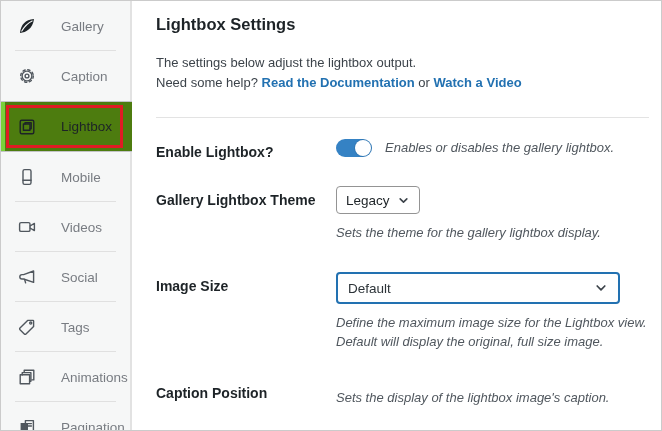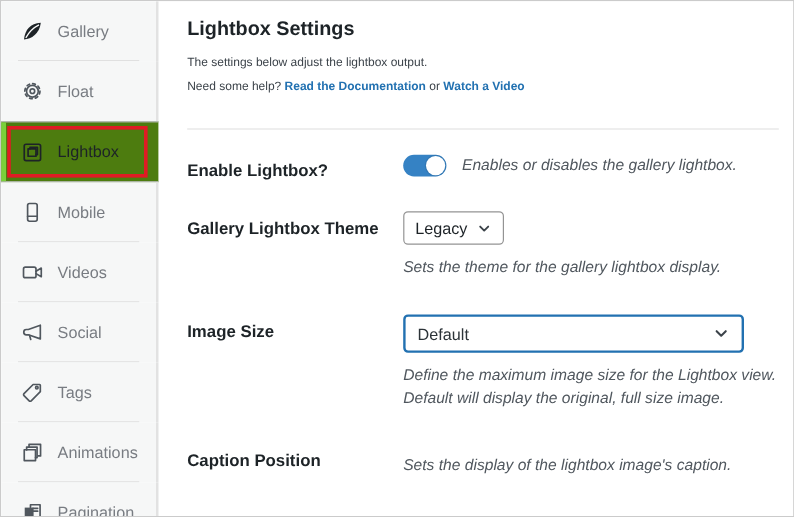--- a/index.html
+++ b/index.html
@@ -16,21 +16,21 @@
 
   
   .sidebar {
     width: 131px; flex-shrink: 0;
     display: flex; flex-direction: column;
     background: #fff;
   }
   .side-item {
     height: 50px; flex-shrink: 0;
     display: flex; align-items: center;
-    gap: 11px; padding-left: 16px;
+    gap: 24px; padding-left: 16px;
     background: #f6f7f7;
     border-right: 2px solid #e2e2e2;
     color: #787c82;
     font-size: 13.5px;
     position: relative;
     cursor: pointer;
   }
   .side-item .divider {
     position: absolute; bottom: 0; left: 14px; right: 14px;
     height: 1px; background: #e0e0e0;
@@ -52,22 +52,22 @@
     position: absolute; left: 5px; right: 9px; top: 3px; bottom: 3px;
     border: 3px solid #e01b24;
     pointer-events: none; z-index: 3;
   }
   .side-item svg { flex-shrink: 0; }
   .icn { stroke:#50575e; fill:none; stroke-width:1.4; stroke-linecap:round; stroke-linejoin:round; }
   .side-item.active .icn { stroke:#1d2327; }
 
   
   .main { flex: 1; padding: 14px 12px 0 24px; background:#fff; }
-  .page-title { font-size: 16.5px; font-weight: 700; color:#1d2327; margin-bottom: 9px; }
-  .desc { font-size: 10px; color:#3c434a; line-height: 20px; }
+  .page-title { font-size: 16.5px; font-weight: 700; color:#1d2327; margin-bottom: 19px; }
+  .desc { font-size: 13px; color:#3c434a; line-height: 20px; }
   .desc a { color:#2271b1; font-weight: 600; text-decoration: none; cursor: pointer; }
   .header-divider { border: none; border-top: 1px solid #e3e3e3; margin-top: 24px; }
 
   .form-row { display: flex; align-items: flex-start; }
   .form-row .flabel {
     width: 180px; flex-shrink: 0;
     font-size: 14px; font-weight: 700; color:#1d2327;
     padding-top: 6px;
   }
   .ctrl-col { flex: 1; }
@@ -120,21 +120,21 @@
       <span>Gallery</span>
       <span class="divider"></span>
     </div>
 
     <div class="side-item">
       <svg width="20" height="20" viewBox="0 0 20 20">
         <circle class="icn" cx="10" cy="10" r="6.3" stroke-width="2.4" stroke-dasharray="2.3 2.65"></circle>
         <circle class="icn" cx="10" cy="10" r="4.9"></circle>
         <circle class="icn" cx="10" cy="10" r="1.9"></circle>
       </svg>
-      <span>Float</span>
+      <span>Caption</span>
     </div>
 
     <div class="side-item active">
       <span class="accent-bar"></span>
       <span class="annotation"></span>
       <svg width="20" height="20" viewBox="0 0 20 20">
         <rect class="icn" x="3.2" y="3.2" width="13.6" height="13.6" rx="1.5"></rect>
         <rect class="icn" x="6.4" y="7" width="6.6" height="6.2"></rect>
         <path class="icn" d="M8 7 V5.8 h6.2 V11.8 H13"></path>
       </svg>

